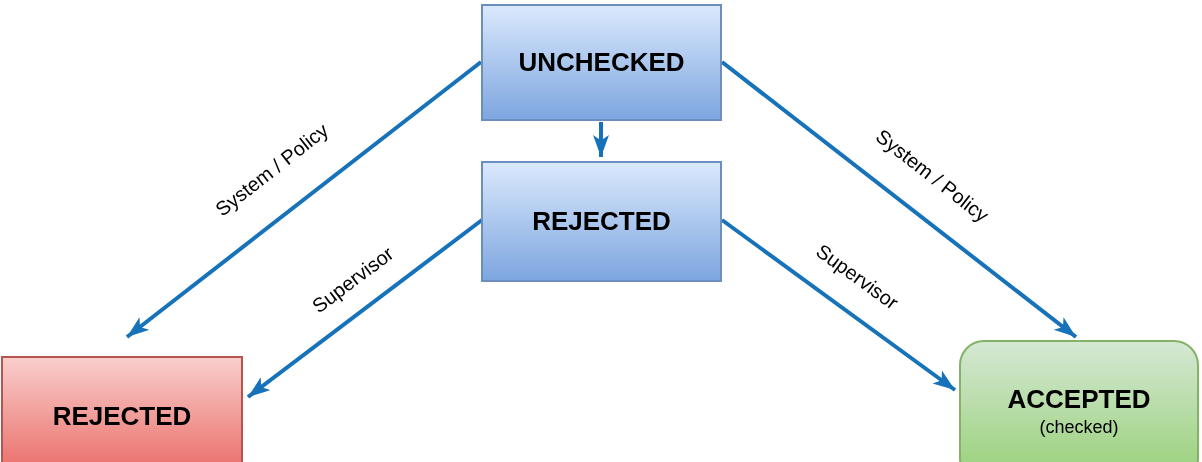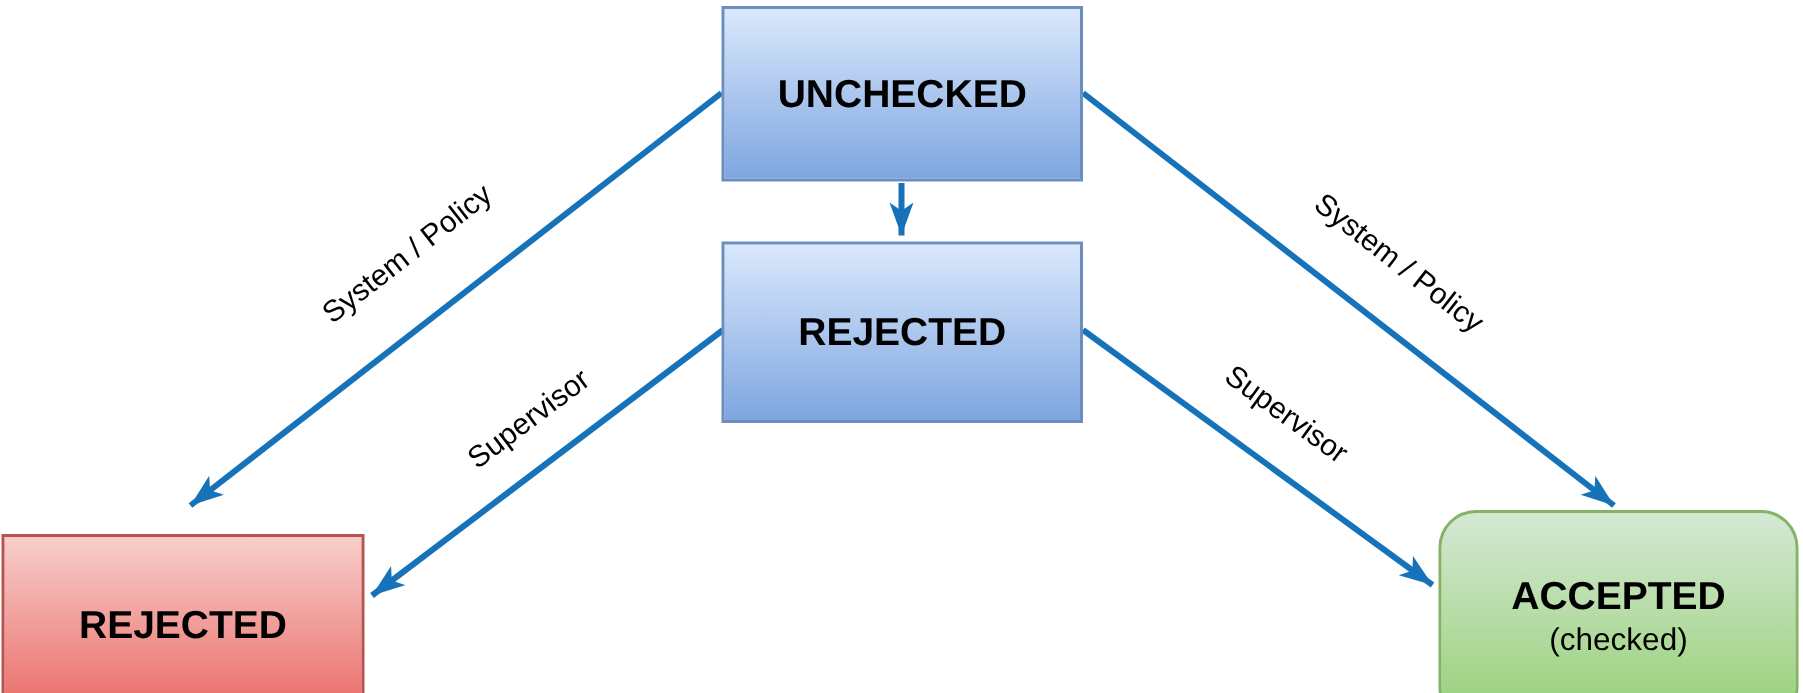--- a/index.html
+++ b/index.html
@@ -40,21 +40,21 @@
   .node.green {
     background: linear-gradient(to bottom, var(--green_fill_top), var(--green_fill_bottom));
     border: 2px solid var(--green_stroke);
   }
   #node-unchecked { left: 481px; top: 4px;   width: 241px; height: 117px; }
   #node-pending   { left: 481px; top: 161px; width: 241px; height: 121px; }
   #node-rejected  { left: 1px;   top: 340px; width: 242px; height: 121px; margin-top: 16px; }
   #node-accepted  { left: 959px; top: 340px; width: 240px; height: 143px; border-radius: 25px; }
   .sublabel {
     font-weight: normal;
-    font-size: 21px;
+    font-size: 18px;
     margin-top: 2px;
   }
   .edge-label {
     position: absolute;
     font-size: 20px;
     color: #000000;
     white-space: nowrap;
     transform-origin: center center;
   }
   #lbl-left-system      { left: 272px; top: 170px; transform: translate(-50%,-50%) rotate(-38deg); }

